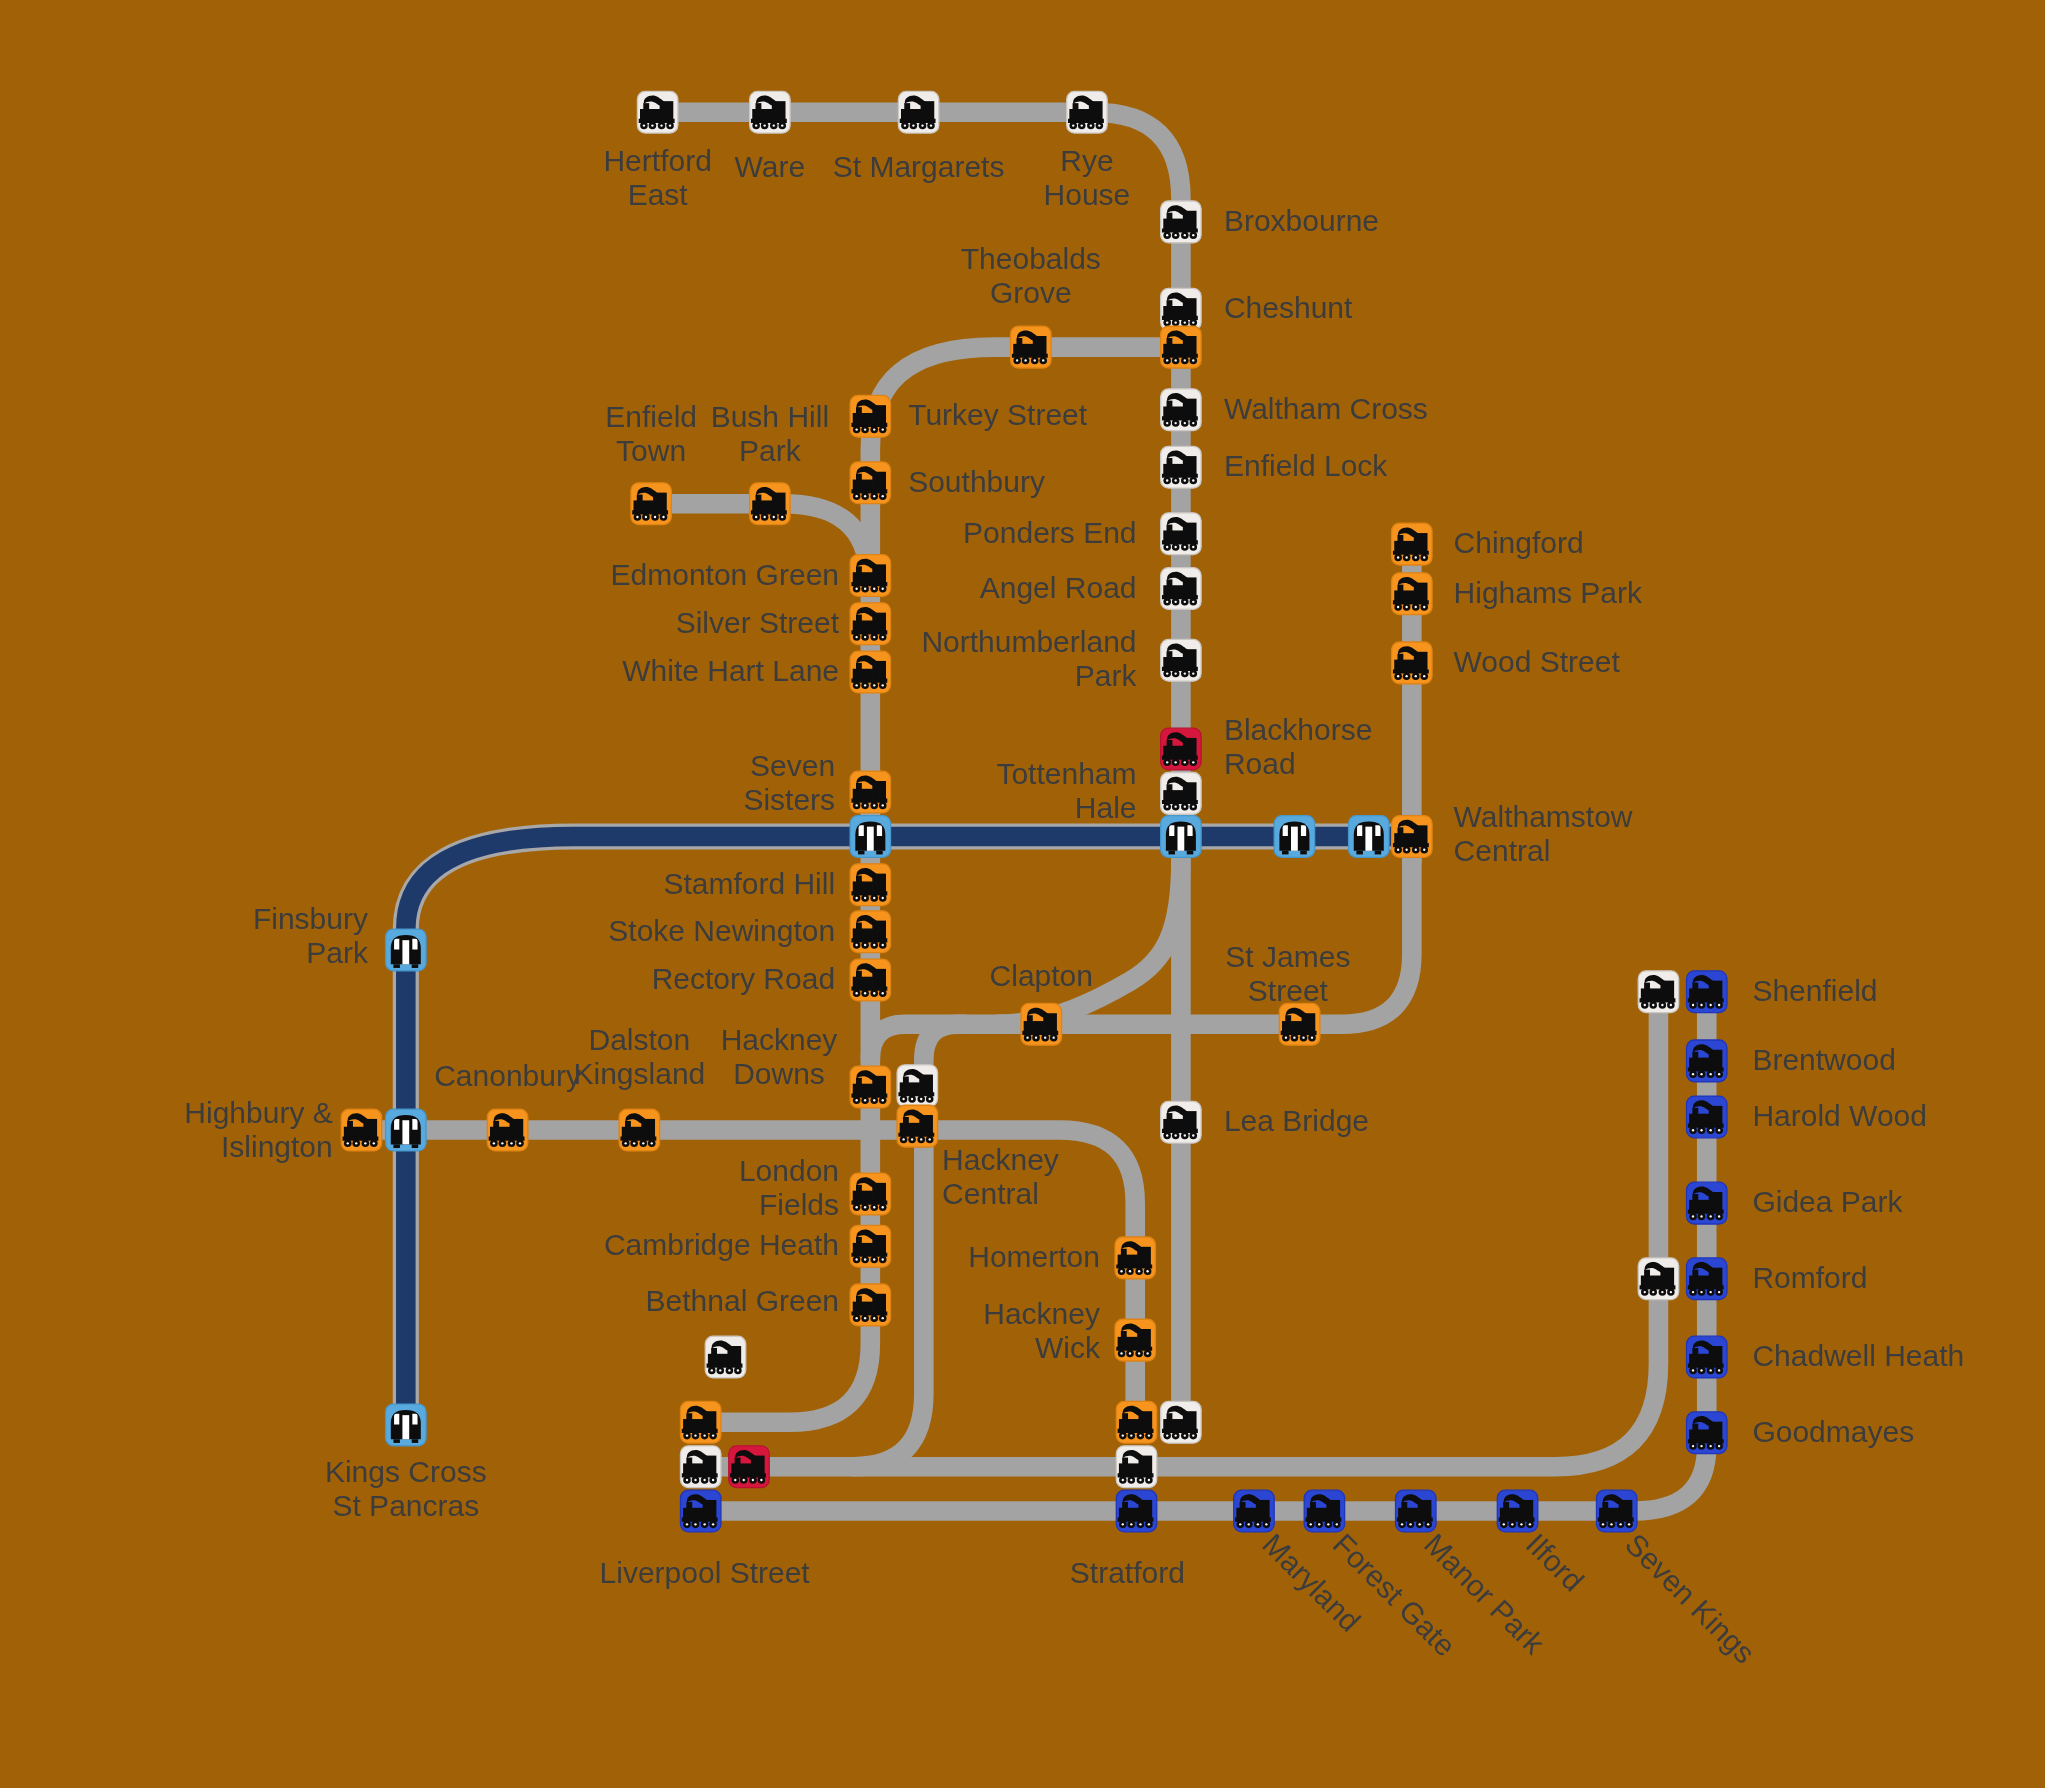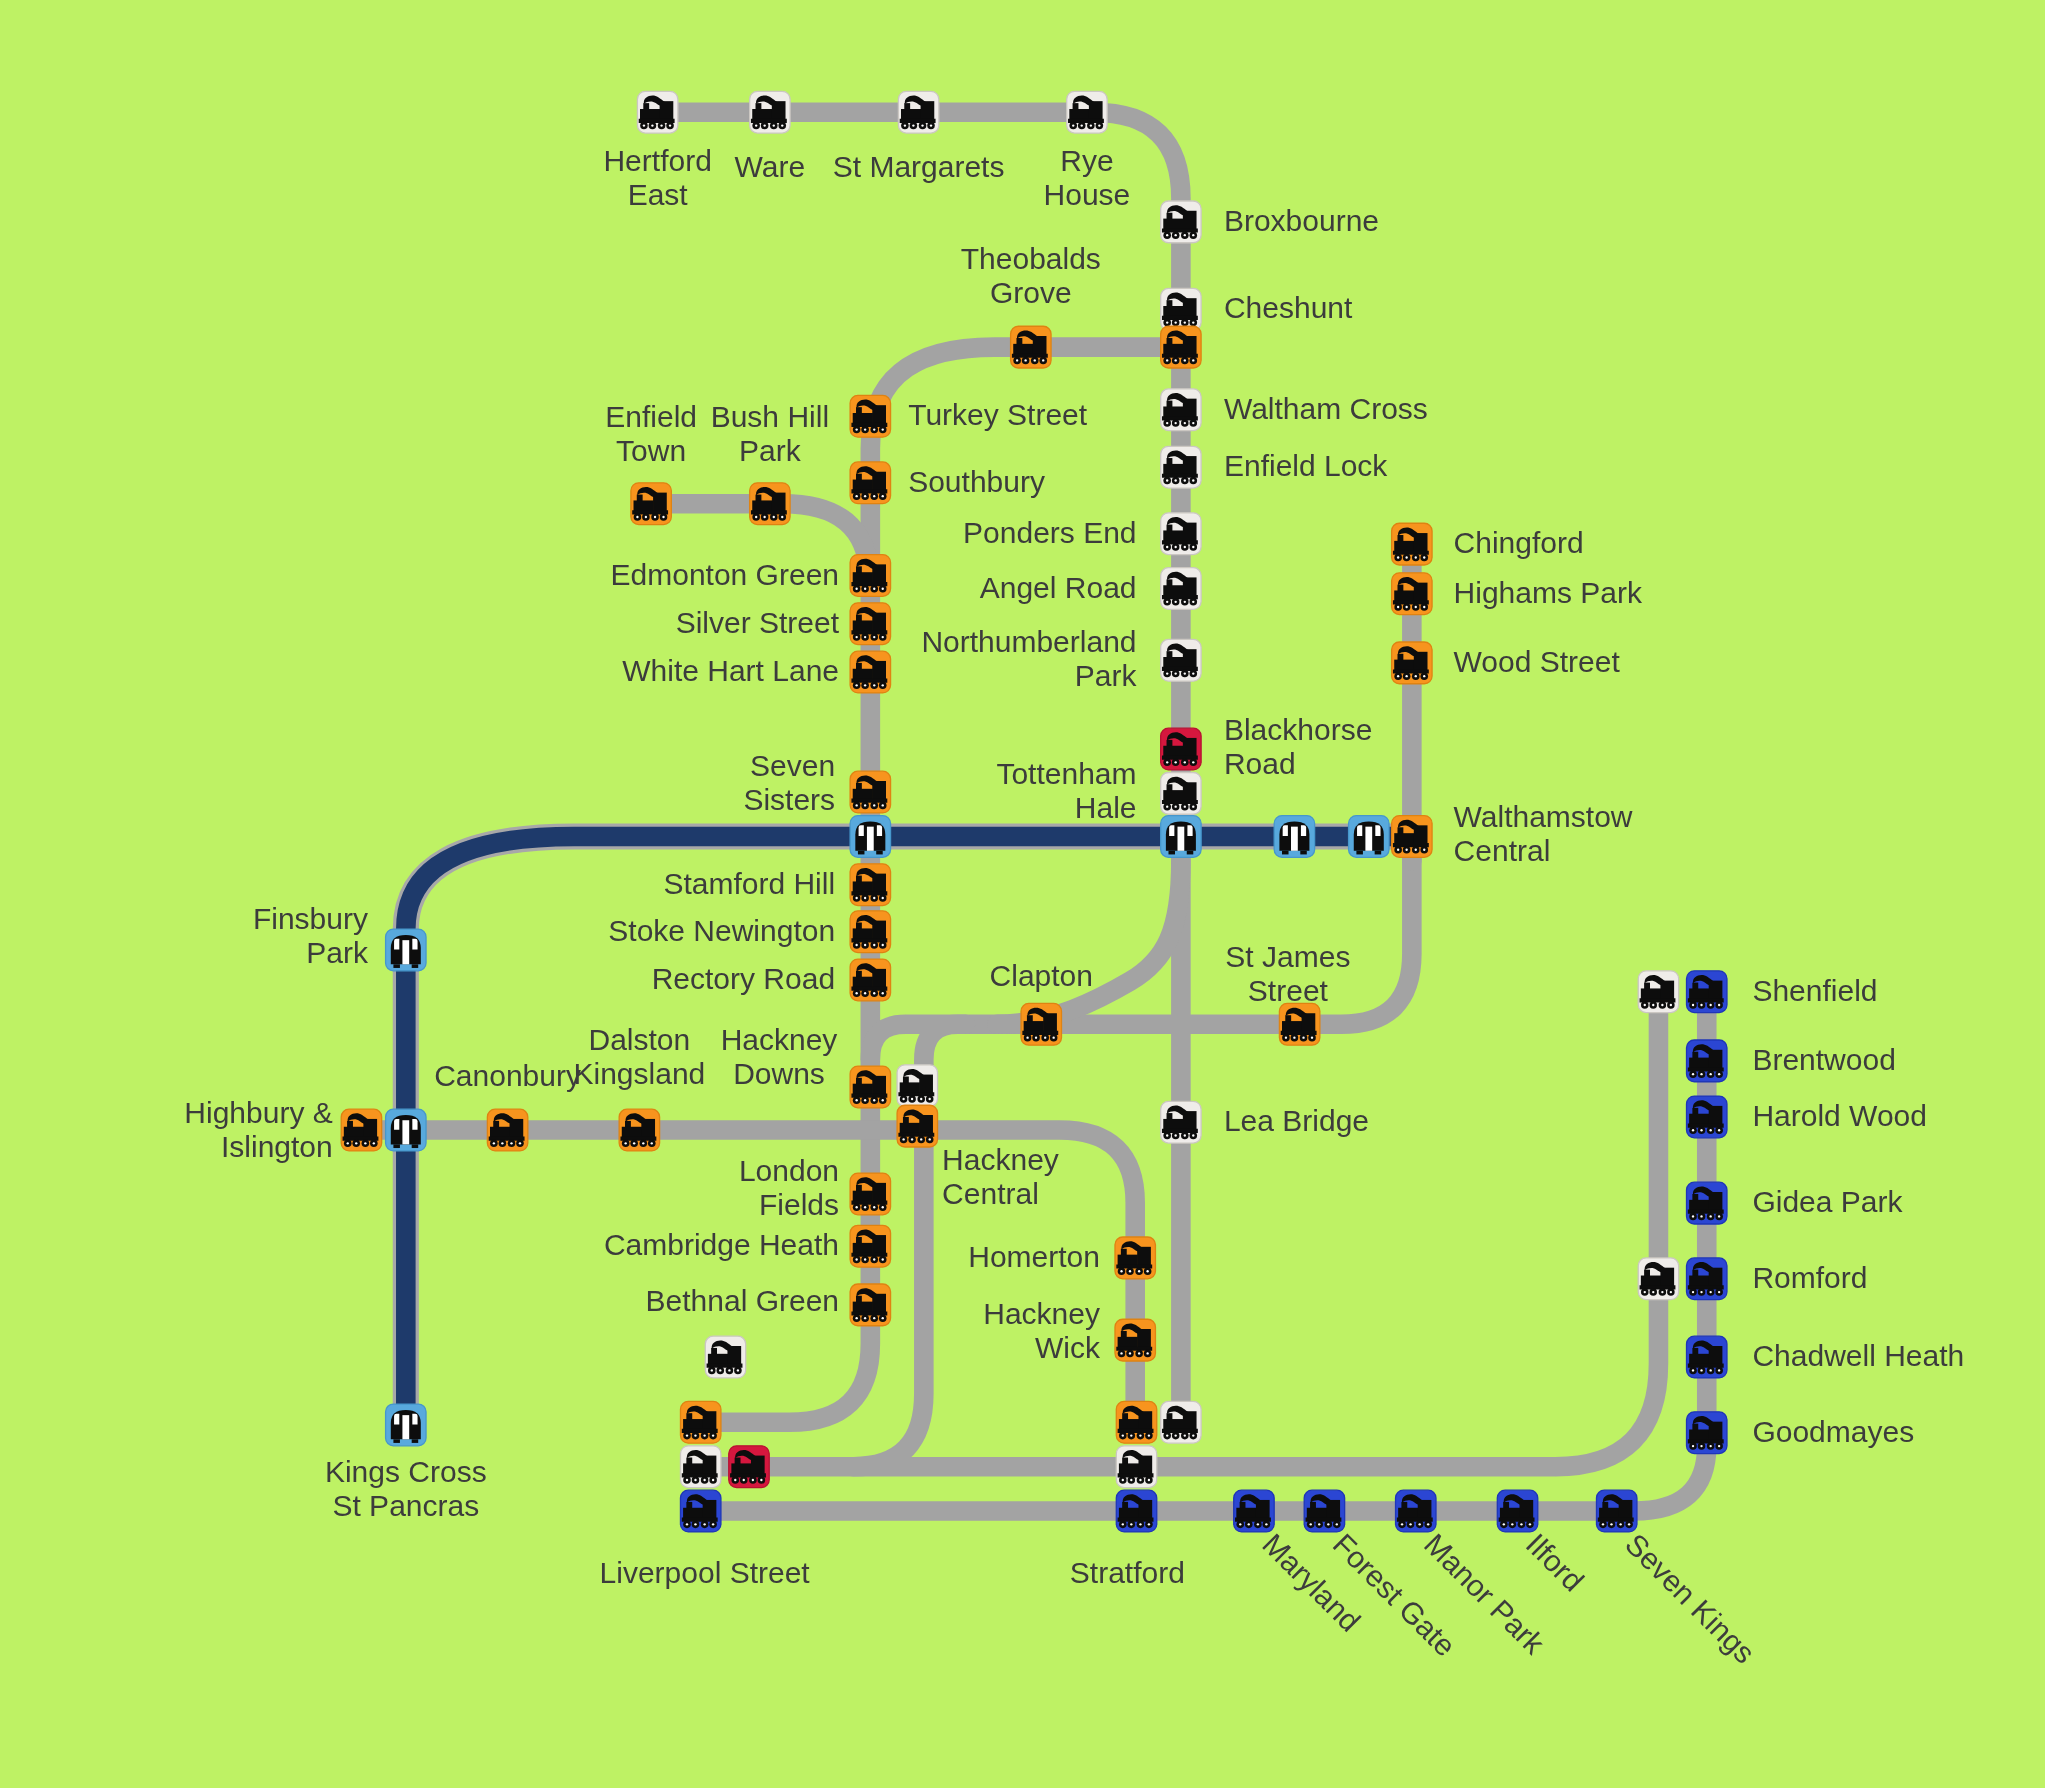--- a/index.html
+++ b/index.html
@@ -1,16 +1,16 @@
 <!DOCTYPE html>
 <html style="font-size:11.5px"><head>
 <meta charset="utf-8">
 <style>
   html,body{margin:0;padding:0;background:#ffffff;}
-  .canvas{width:2046px;height:1789px;background:#bef264;overflow:hidden;}
+  .canvas{width:2046px;height:1789px;background:#a16207;overflow:hidden;}
   svg{display:block;}
   text{font-family:"Liberation Sans","DejaVu Sans",sans-serif;}
 </style>
 </head>
 <body>
 
 <div class="canvas">
   <svg id="map-svg" xmlns="http://www.w3.org/2000/svg" viewBox="0 0 1568 1371" width="2046" height="1789">
       <g>
         <path d="M 504 86 H 838 Q 905 86 905 152 V 1090" fill="none" stroke="#A3A3A3" stroke-width="15" stroke-linecap="round" stroke-linejoin="round"></path>

